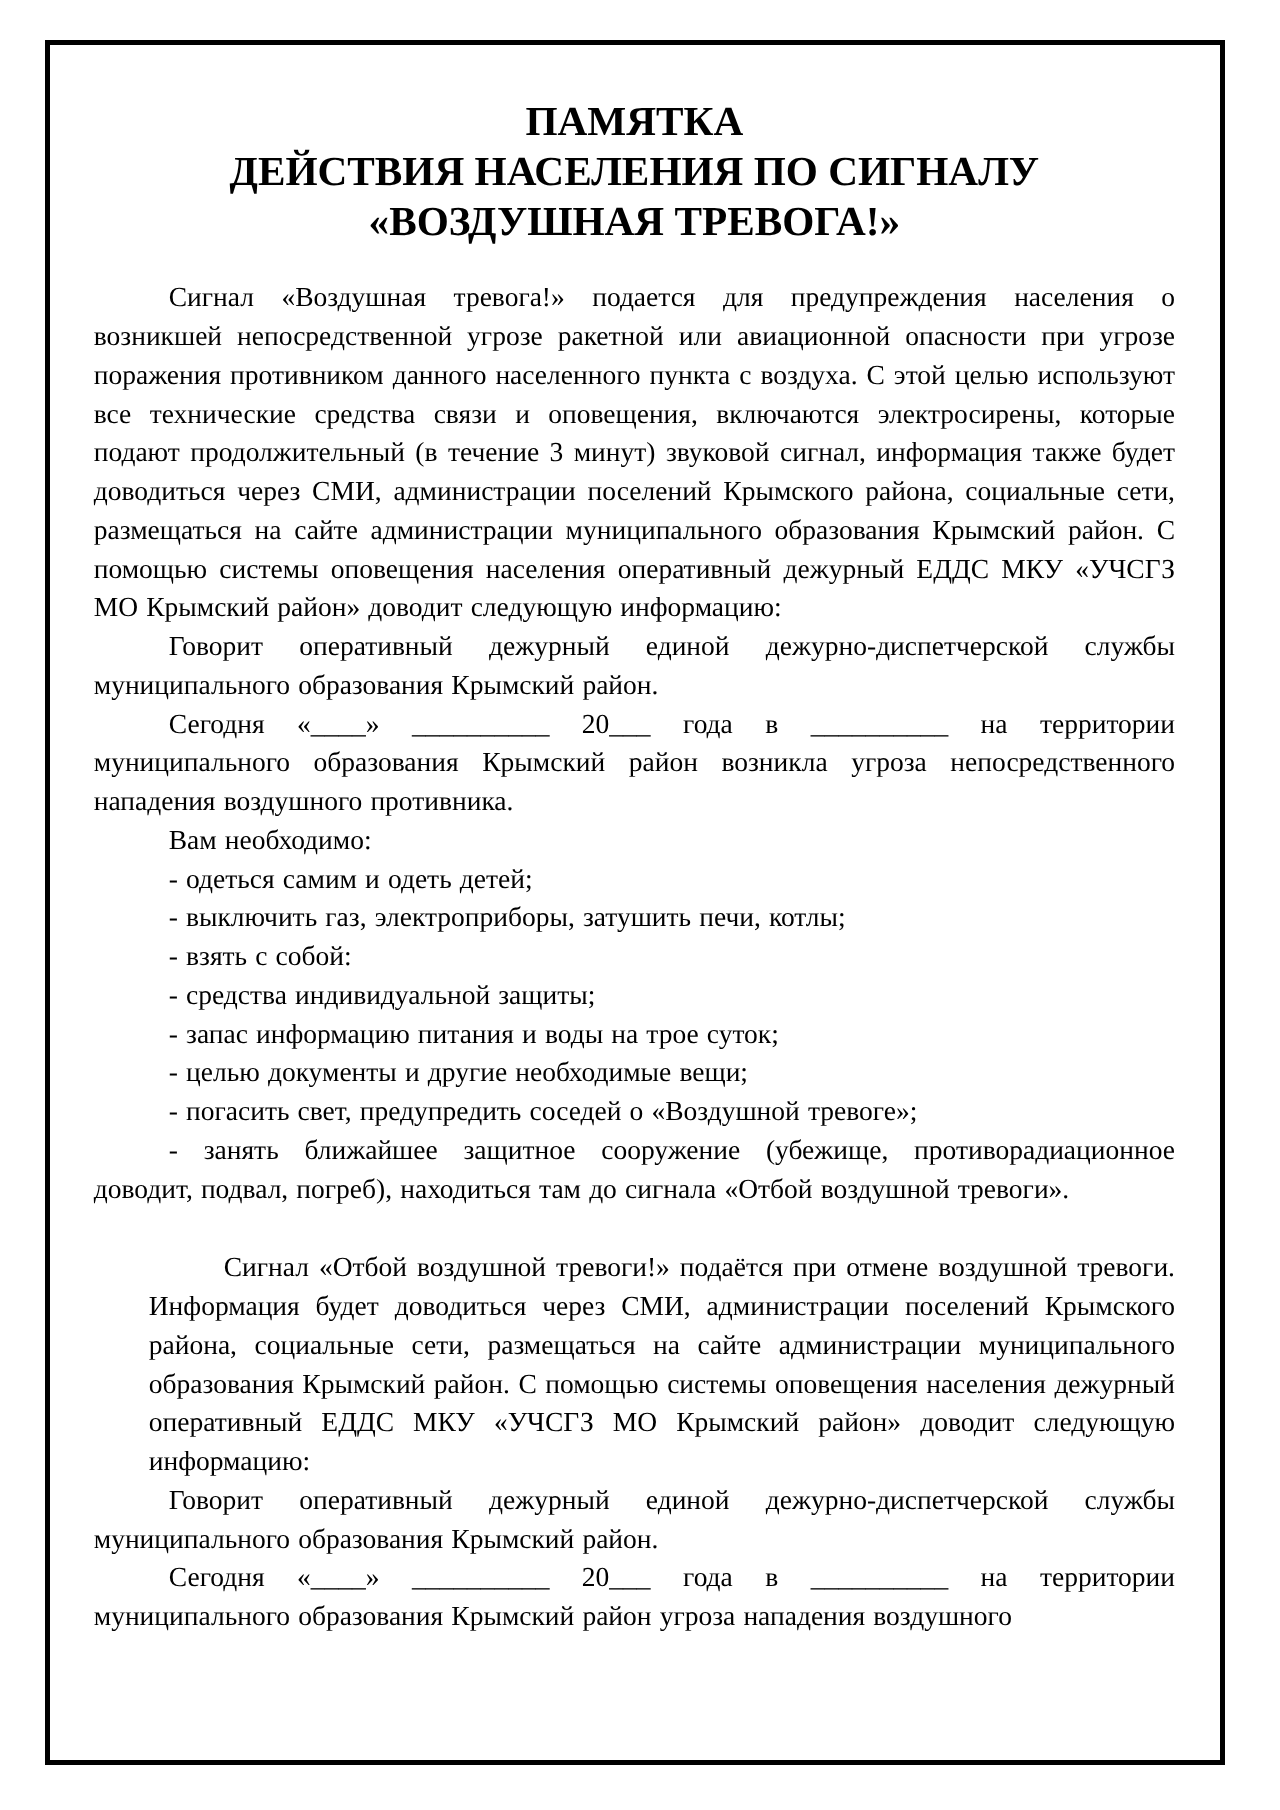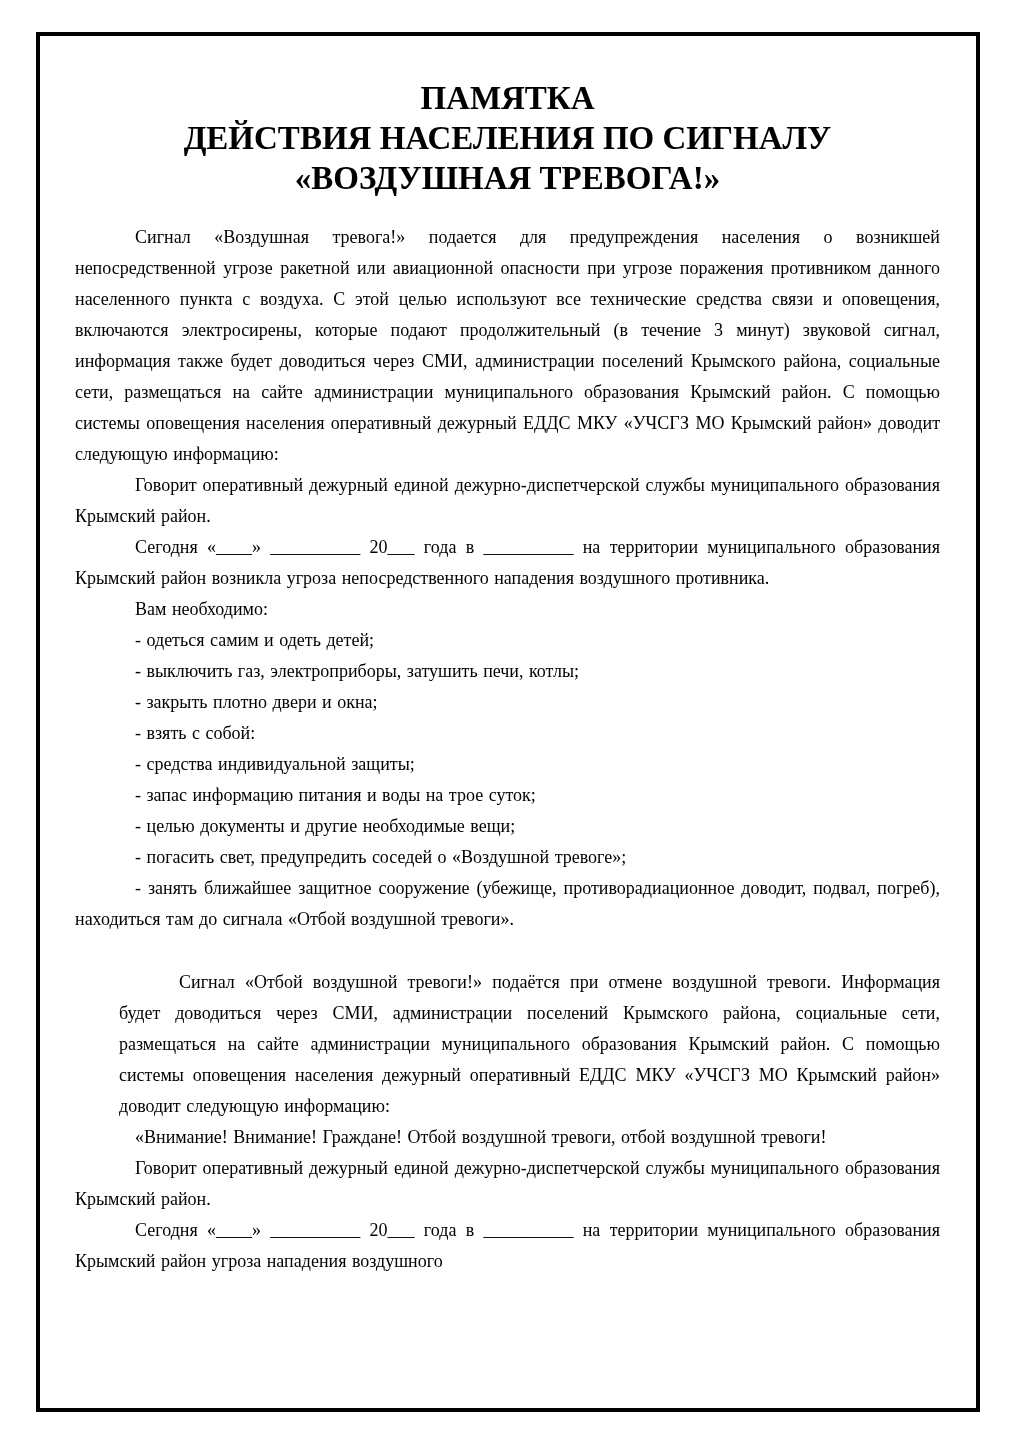--- a/index.html
+++ b/index.html
@@ -33,21 +33,21 @@
     font-weight: bold;
     font-size: 33px;
     line-height: 40px;
   }
   .title .tline {
     display: block;
     white-space: nowrap;
   }
   .para {
     margin: 0;
-    font-size: 18px;
+    font-size: 22px;
     line-height: 31px;
     text-align: justify;
     text-indent: 60px;
     word-spacing: 1px;
   }
   .para.spaced {
     margin-top: 32px;
     margin-left: 44px;
   }
 </style>
@@ -63,27 +63,25 @@
       <span class="tline">«ВОЗДУШНАЯ ТРЕВОГА!»</span>
     </h1>
 
     <p class="para">Сигнал «Воздушная тревога!» подается для предупреждения населения о возникшей непосредственной угрозе ракетной или авиационной опасности при угрозе поражения противником данного населенного пункта с воздуха. С этой целью используют все технические средства связи и оповещения, включаются электросирены, которые подают продолжительный (в течение 3 минут) звуковой сигнал, информация также будет доводиться через СМИ, администрации поселений Крымского района, социальные сети, размещаться на сайте администрации муниципального образования Крымский район. С помощью системы оповещения населения оперативный дежурный ЕДДС МКУ «УЧСГЗ МО Крымский район» доводит следующую информацию:</p>
     <p class="para">Говорит оперативный дежурный единой дежурно-диспетчерской службы муниципального образования Крымский район.</p>
     <p class="para">Сегодня «____» __________ 20___ года в __________ на территории муниципального образования Крымский район возникла угроза непосредственного нападения воздушного противника.</p>
     <p class="para">Вам необходимо:</p>
 
     <p class="para">- одеться самим и одеть детей;</p>
     <p class="para">- выключить газ, электроприборы, затушить печи, котлы;</p>
-    <p class="para">- закрыть плотно двери и окна;</p>
     <p class="para">- взять с собой:</p>
     <p class="para">- средства индивидуальной защиты;</p>
     <p class="para">- запас информацию питания и воды на трое суток;</p>
     <p class="para">- целью документы и другие необходимые вещи;</p>
     <p class="para">- погасить свет, предупредить соседей о «Воздушной тревоге»;</p>
     <p class="para">- занять ближайшее защитное сооружение (убежище, противорадиационное доводит, подвал, погреб), находиться там до сигнала «Отбой воздушной тревоги».</p>
 
     <p class="para spaced">Сигнал «Отбой воздушной тревоги!» подаётся при отмене воздушной тревоги. Информация будет доводиться через СМИ, администрации поселений Крымского района, социальные сети, размещаться на сайте администрации муниципального образования Крымский район. С помощью системы оповещения населения дежурный оперативный ЕДДС МКУ «УЧСГЗ МО Крымский район» доводит следующую информацию:</p>
-    <p class="para">«Внимание! Внимание! Граждане! Отбой воздушной тревоги, отбой воздушной тревоги!</p>
     <p class="para">Говорит оперативный дежурный единой дежурно-диспетчерской службы муниципального образования Крымский район.</p>
     <p class="para">Сегодня «____» __________ 20___ года в __________ на территории муниципального образования Крымский район угроза нападения воздушного</p>
 
   </div>
 </div>
 
 </body></html>

